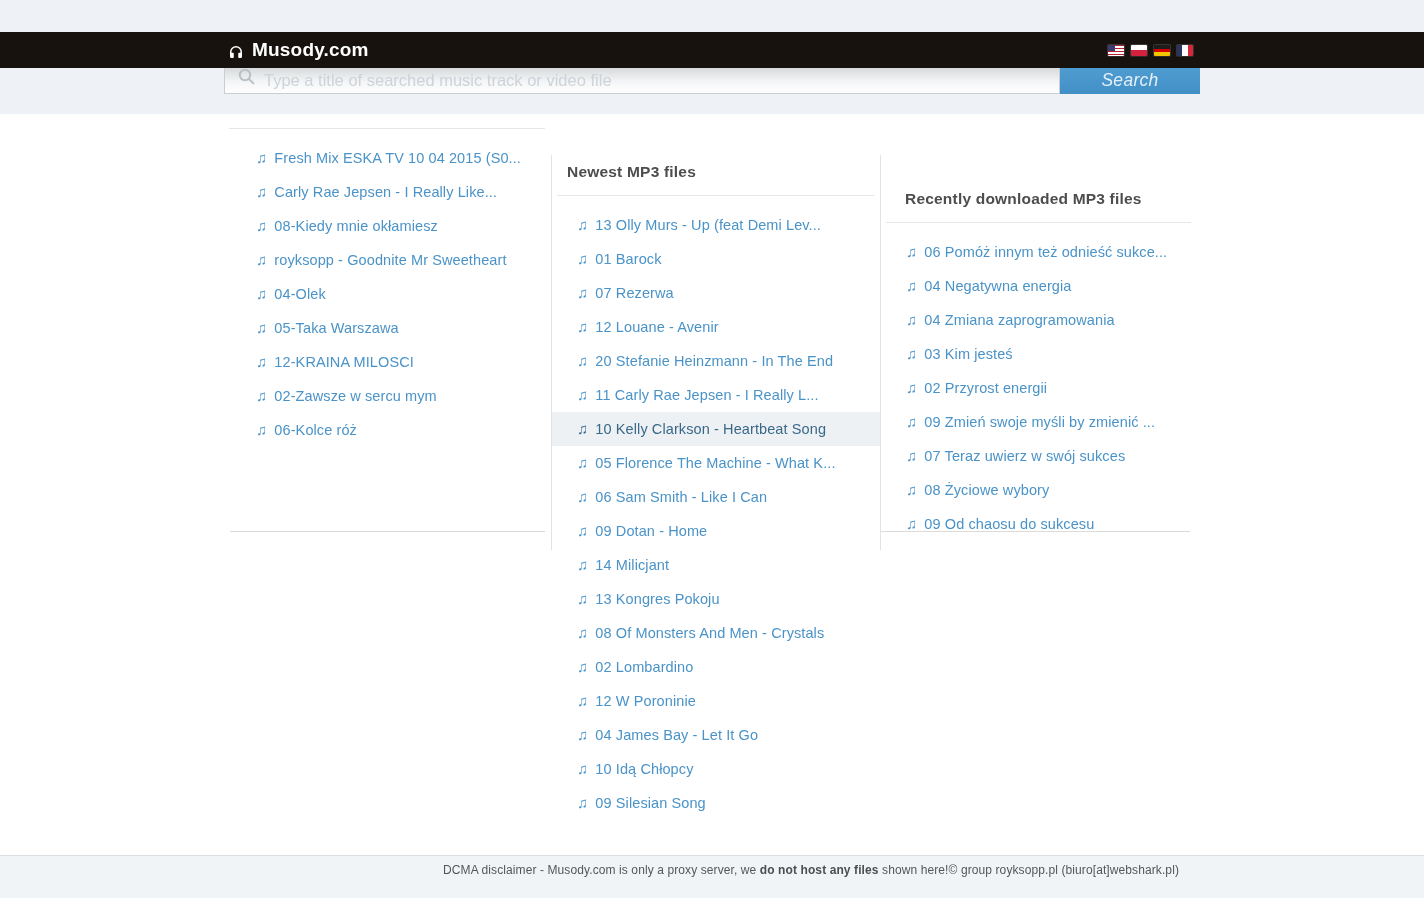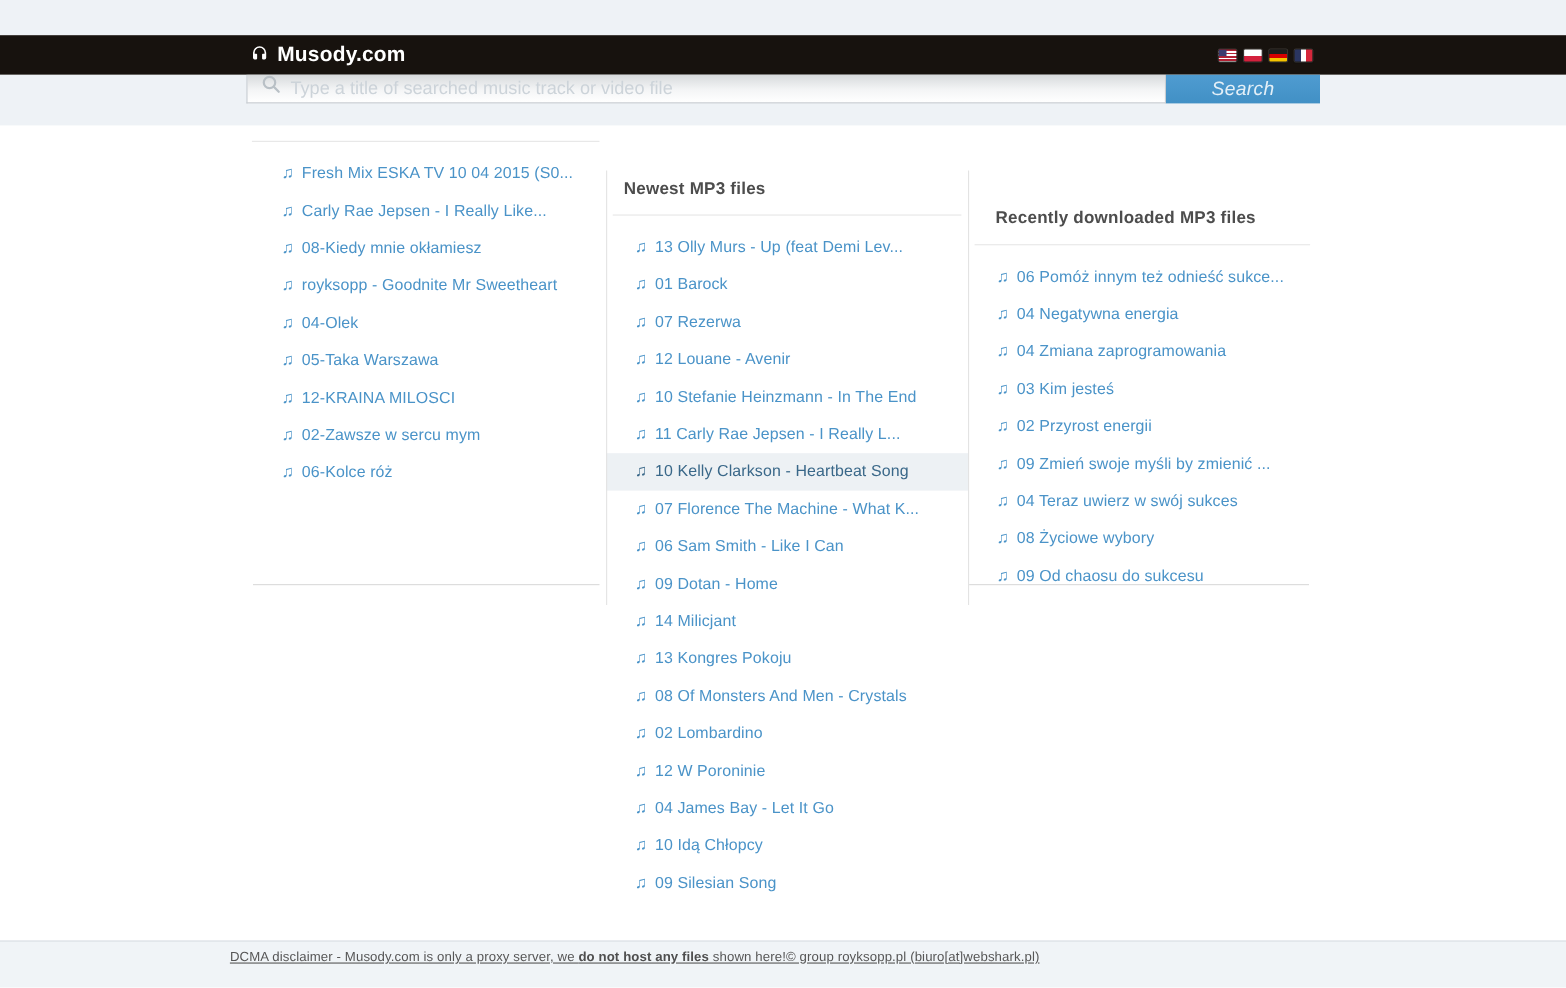--- a/index.html
+++ b/index.html
@@ -6,21 +6,21 @@
   body{font-family:"Liberation Sans","DejaVu Sans",sans-serif;background:#ffffff;}
   .page{position:relative;width:1424px;height:898px;background:#ffffff;overflow:hidden;}
 
   
   .top-strip{position:absolute;left:0;top:0;width:100%;height:32px;background:#eef2f6;}
   .navbar{position:absolute;left:0;top:32px;width:100%;height:36px;background:#17120e;}
   .search-strip{position:absolute;left:0;top:68px;width:100%;height:46px;background:#eef2f6;}
 
   
   .navbar-inner{position:absolute;left:227px;right:231px;top:0;height:36px;display:flex;align-items:center;justify-content:space-between;}
-  .brand{display:flex;align-items:flex-start;cursor:pointer;}
+  .brand{display:flex;align-items:flex-end;cursor:pointer;}
   .brand-icon{display:inline-flex;margin-right:7px;}
   .brand-title{color:#ffffff;font-size:19px;font-weight:bold;letter-spacing:.2px;}
   .flags{display:flex;align-items:center;gap:7px;}
   .flag{width:16px;height:11px;display:inline-block;position:relative;border-radius:1px;overflow:hidden;box-shadow:0 0 0 1px rgba(255,255,255,.15), 0 1px 1px rgba(0,0,0,.6);cursor:pointer;}
   .flag-us{background:repeating-linear-gradient(180deg,#b22234 0 1.5px,#ffffff 1.5px 3px);}
   .flag-us .canton{position:absolute;left:0;top:0;width:7px;height:6px;background:#3c3b6e;}
   .flag-pl{background:linear-gradient(180deg,#ffffff 0 50%,#d4213d 50% 100%);}
   .flag-de{background:linear-gradient(180deg,#1d1d1b 0 33.4%,#d60000 33.4% 66.7%,#f5c400 66.7% 100%);}
   .flag-fr{background:linear-gradient(90deg,#2a3560 0 33.4%,#ffffff 33.4% 66.7%,#d5273b 66.7% 100%);}
 
@@ -53,21 +53,21 @@
 
   .vdiv{position:absolute;top:41px;width:1px;height:395px;background:#e3e3e3;}
   .vdiv-1{left:322px;}
   .vdiv-2{left:651px;}
   .bline{position:absolute;top:417px;height:1px;background:#dadada;}
   .bline-1{left:1px;width:315px;}
   .bline-3{left:652px;width:309px;}
 
   
   .footer{position:absolute;left:0;top:855px;width:100%;height:43px;box-sizing:border-box;background:#f0f4f7;border-top:1px solid #d9dee3;}
-  .footer-inner{position:absolute;left:209px;width:970px;top:7px;display:flex;justify-content:flex-start;font-size:12px;color:#565656;letter-spacing:.1px;text-decoration:underline;}
+  .footer-inner{position:absolute;left:209px;width:970px;top:7px;display:flex;justify-content:flex-end;font-size:12px;color:#565656;letter-spacing:.1px;}
   .footer-left strong{font-weight:bold;color:#4e4e4e;}
 </style>
 </head>
 <body>
 
 <div class="page">
 
   <div class="top-strip"></div>
 
   <header class="navbar">
@@ -163,33 +163,33 @@
           <li class="track">
             <span class="note">♫</span>
             <span class="track-title">07 Rezerwa</span>
           </li>
           <li class="track">
             <span class="note">♫</span>
             <span class="track-title">12 Louane - Avenir</span>
           </li>
           <li class="track">
             <span class="note">♫</span>
-            <span class="track-title">10 Stefanie Heinzmann - In The End</span>
+            <span class="track-title">20 Stefanie Heinzmann - In The End</span>
           </li>
           <li class="track">
             <span class="note">♫</span>
             <span class="track-title">11 Carly Rae Jepsen - I Really L...</span>
           </li>
           <li class="track active">
             <span class="note">♫</span>
             <span class="track-title">10 Kelly Clarkson - Heartbeat Song</span>
           </li>
           <li class="track">
             <span class="note">♫</span>
-            <span class="track-title">07 Florence The Machine - What K...</span>
+            <span class="track-title">05 Florence The Machine - What K...</span>
           </li>
           <li class="track">
             <span class="note">♫</span>
             <span class="track-title">06 Sam Smith - Like I Can</span>
           </li>
           <li class="track">
             <span class="note">♫</span>
             <span class="track-title">09 Dotan - Home</span>
           </li>
           <li class="track">
@@ -249,21 +249,21 @@
           <li class="track">
             <span class="note">♫</span>
             <span class="track-title">02 Przyrost energii</span>
           </li>
           <li class="track">
             <span class="note">♫</span>
             <span class="track-title">09 Zmień swoje myśli by zmienić ...</span>
           </li>
           <li class="track">
             <span class="note">♫</span>
-            <span class="track-title">04 Teraz uwierz w swój sukces</span>
+            <span class="track-title">07 Teraz uwierz w swój sukces</span>
           </li>
           <li class="track">
             <span class="note">♫</span>
             <span class="track-title">08 Życiowe wybory</span>
           </li>
           <li class="track">
             <span class="note">♫</span>
             <span class="track-title">09 Od chaosu do sukcesu</span>
           </li>
         </ul>

